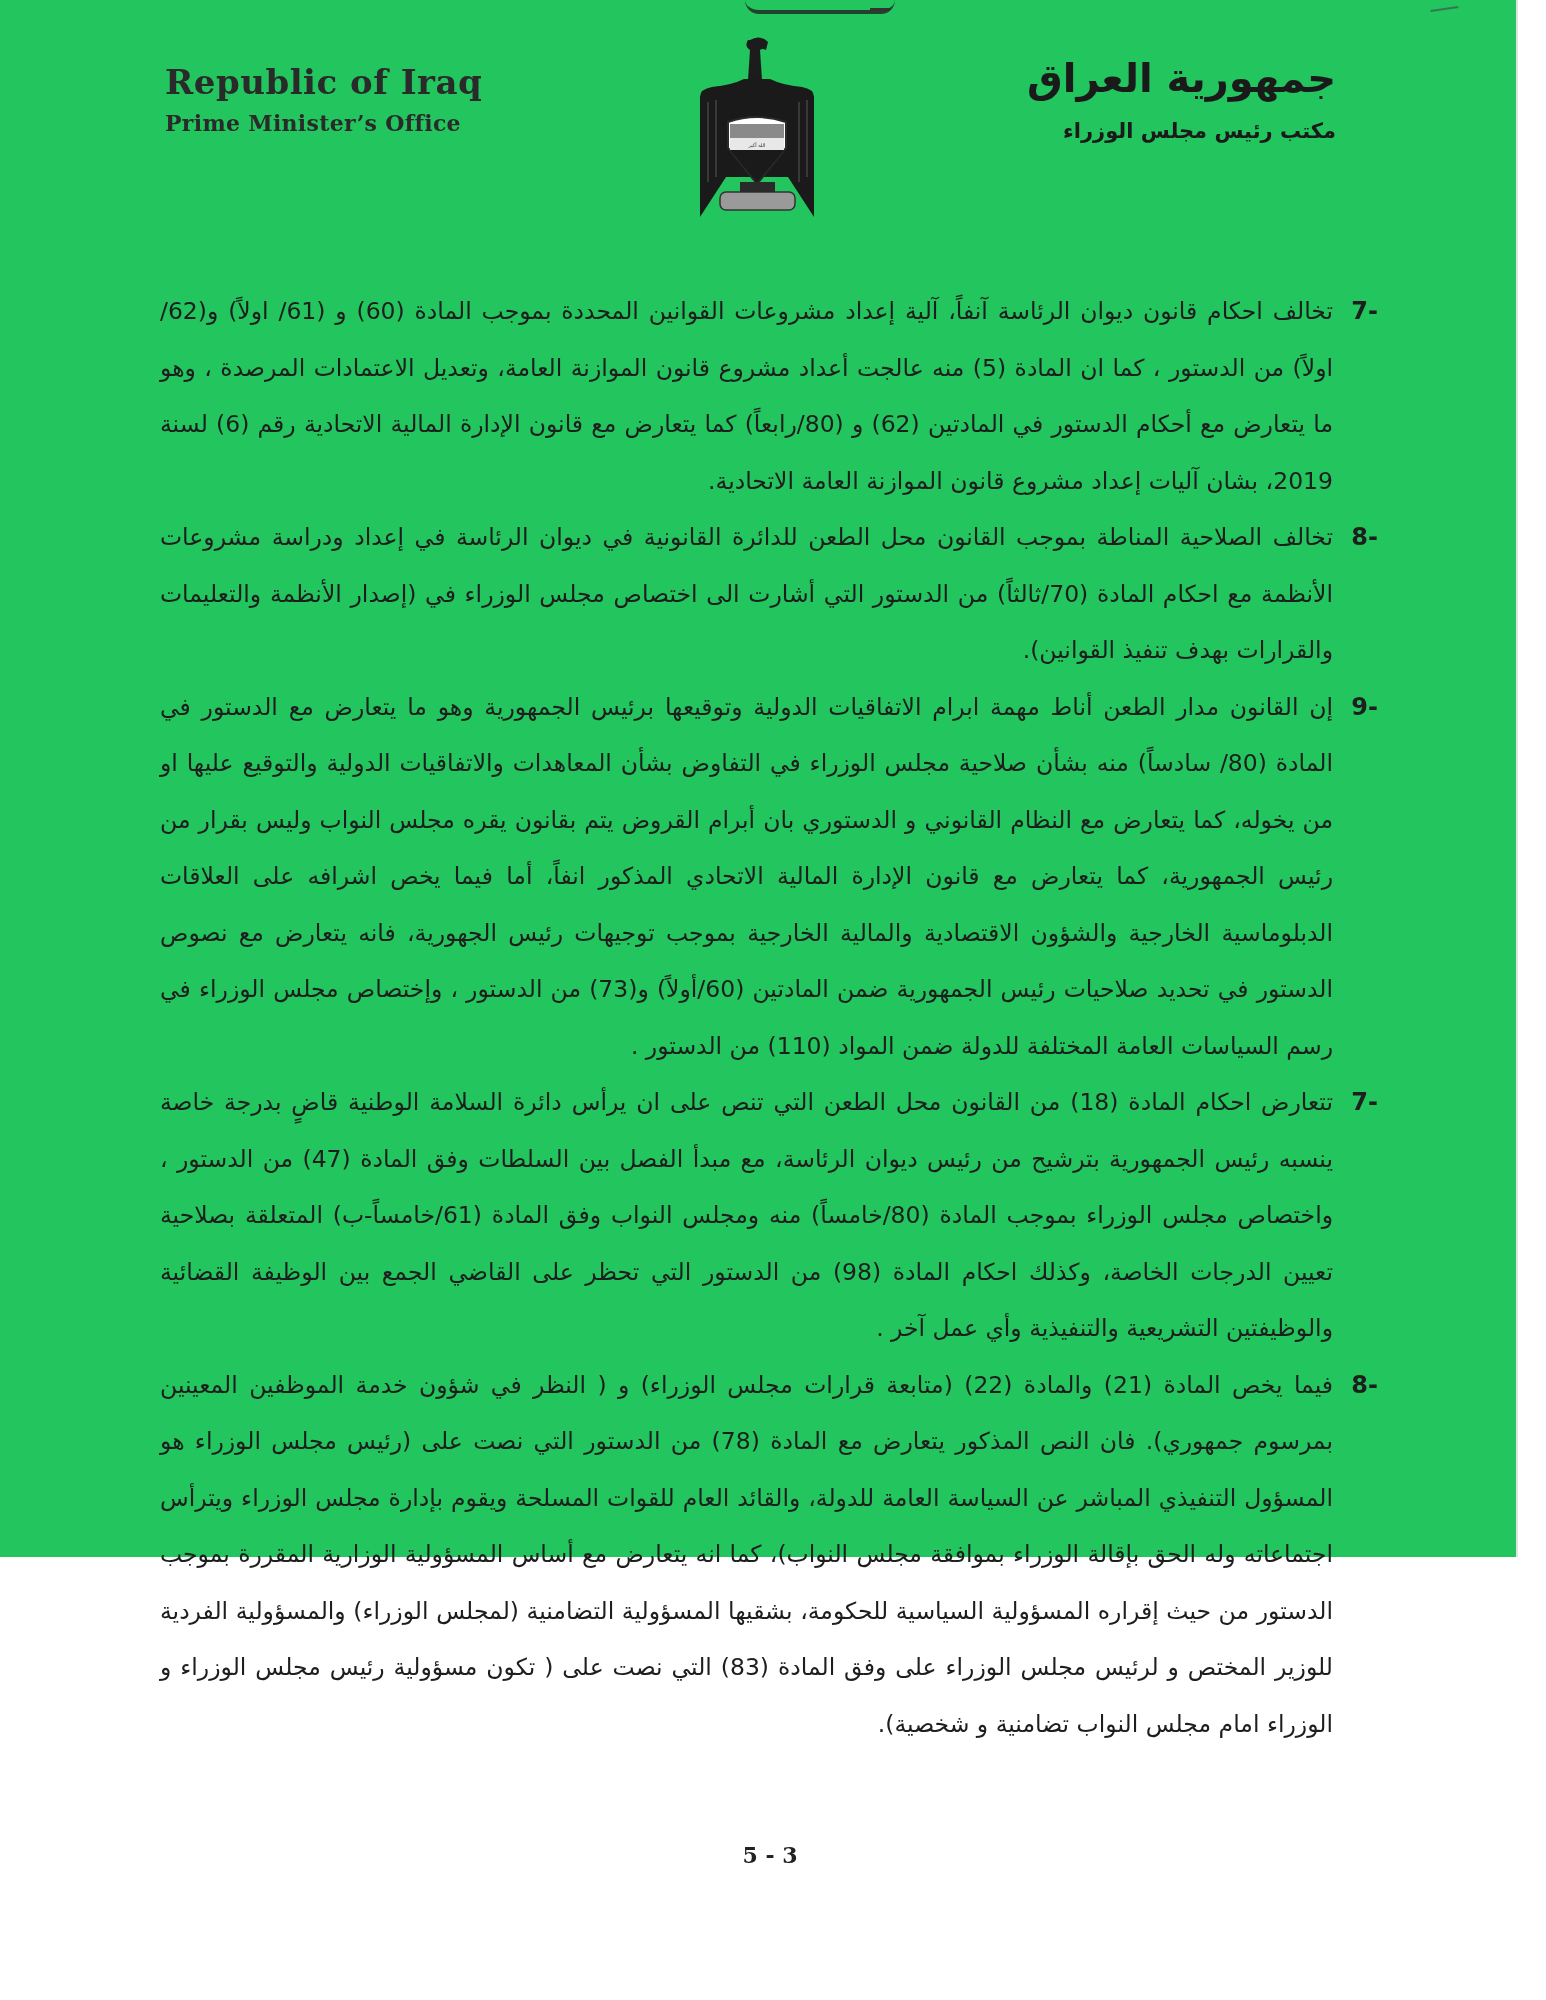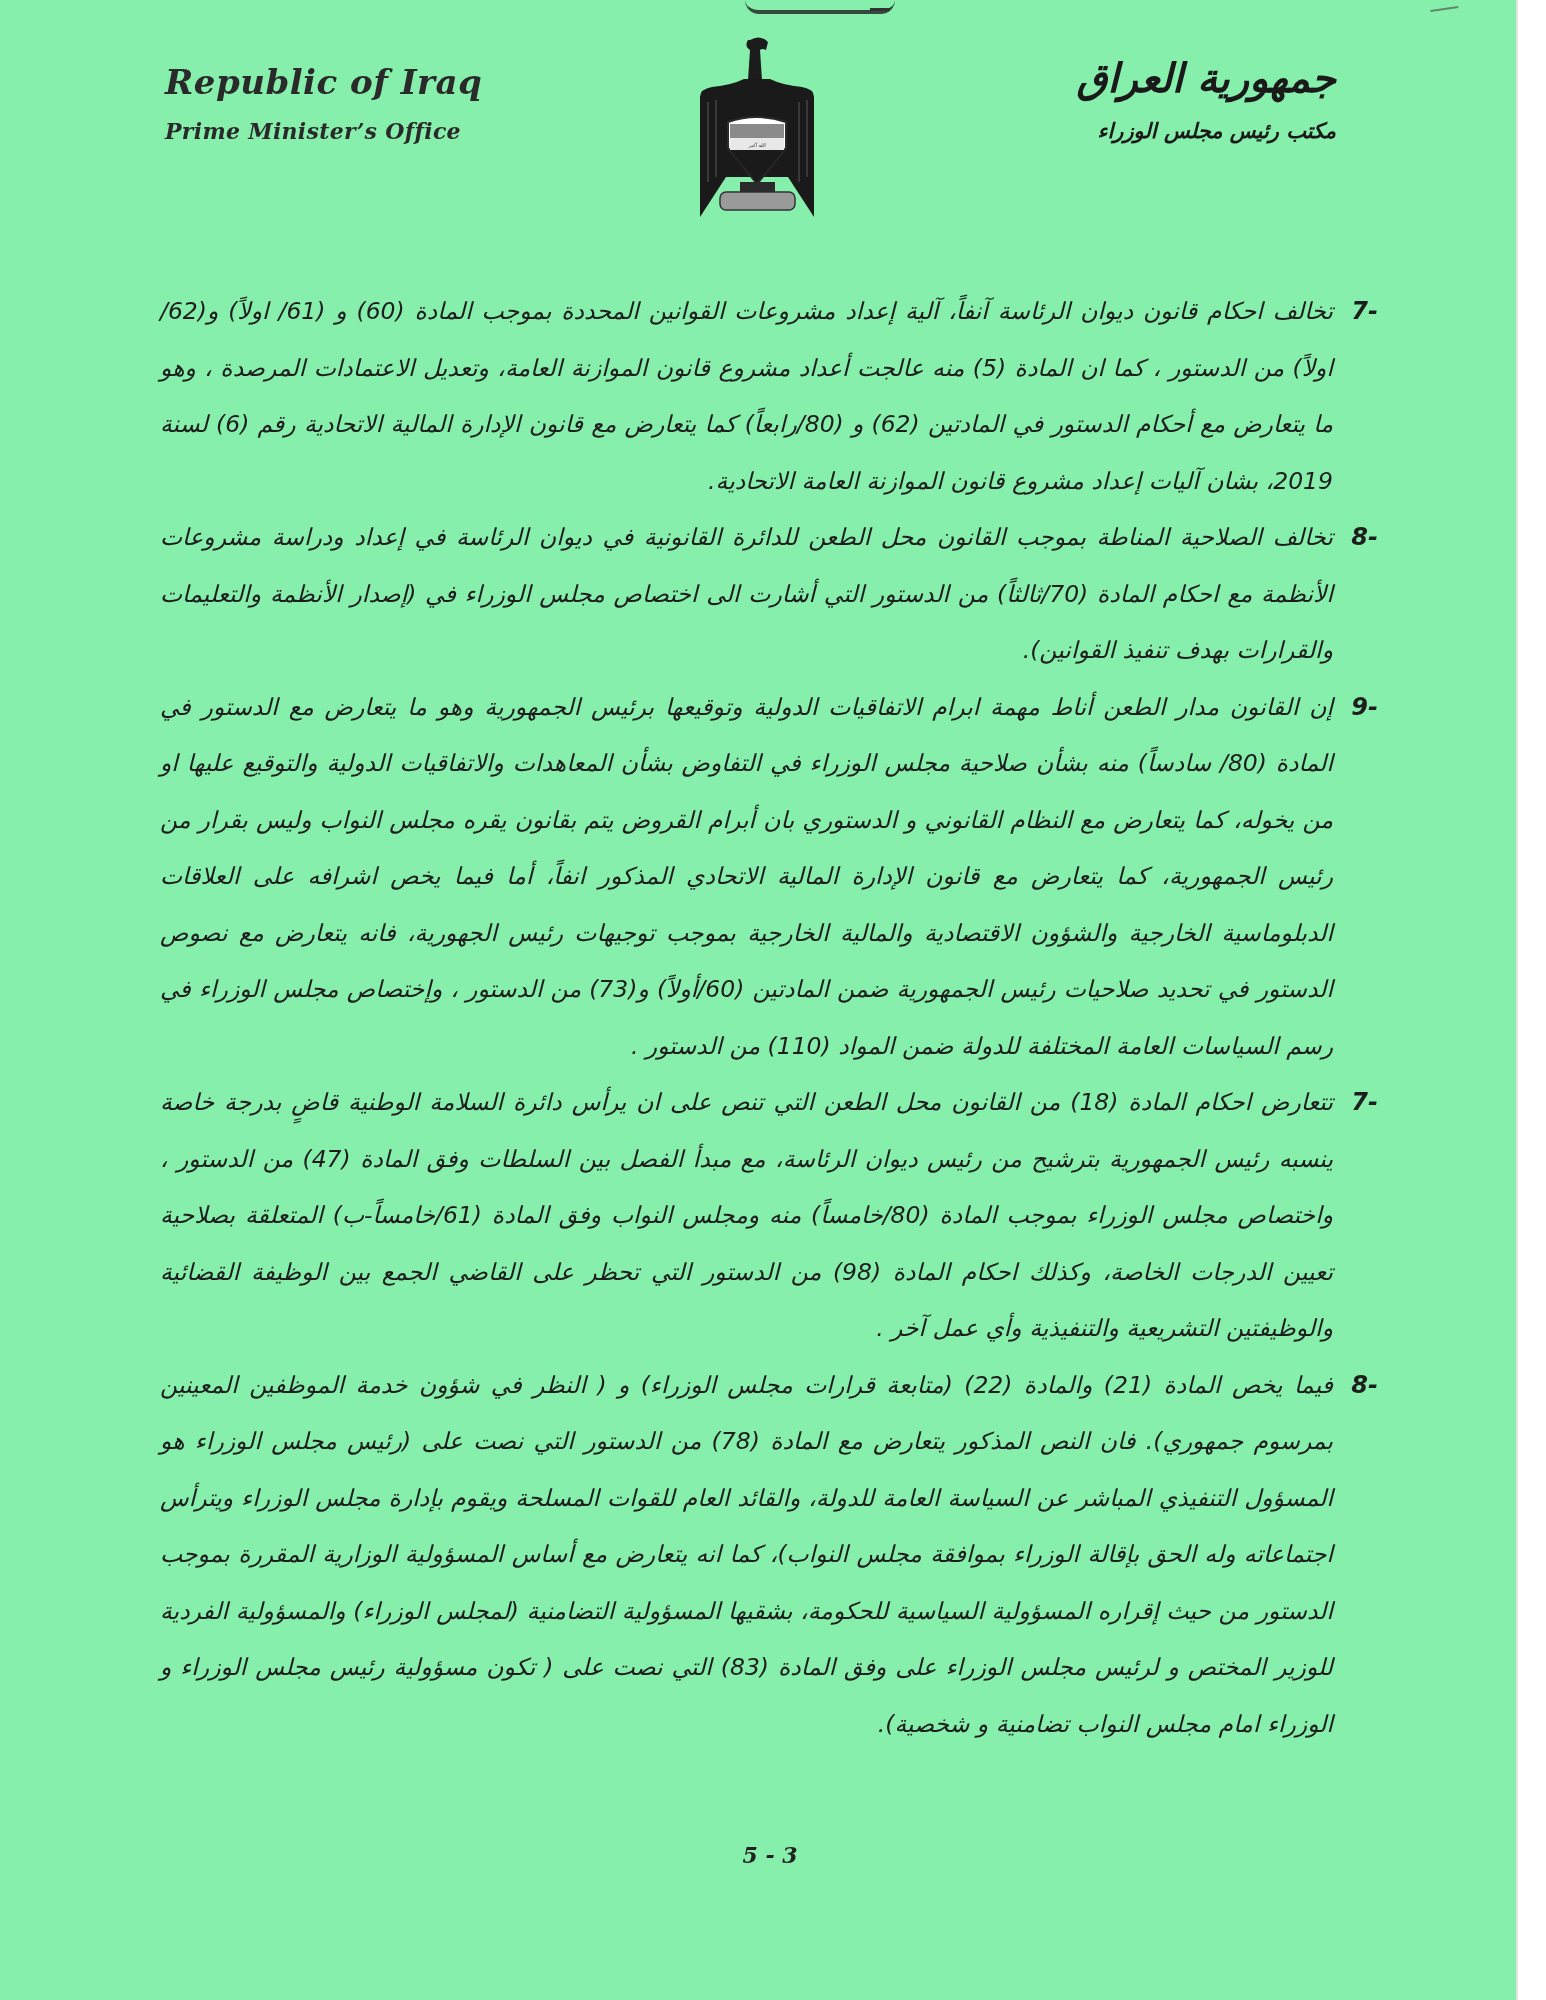--- a/index.html
+++ b/index.html
@@ -3,36 +3,35 @@
 <meta charset="utf-8">
 <style>
   html, body { margin:0; padding:0; }
   body {
     width:1546px; height:2000px; position:relative; overflow:hidden;
     background:#ffffff;
     font-family:"DejaVu Sans", sans-serif;
     color:#1a1a1a;
   }
   .page {
-    position:absolute; left:0; top:0; width:1516px; height:2000px;
-    background:#86efac;
+    position:absolute; left:0; top:0; width:1516px; height:1557px;
+    background:#22c55e;
     border-right:2px solid #dfe3e6;
-    font-style:italic;
   }
   .stamp-fragment {
     position:absolute; left:745px; top:0; width:150px; height:10px;
     border-bottom:4px solid #222; border-radius:0 0 40px 40px;
     opacity:.8;
   }
   .stamp-fragment2 { position:absolute; left:870px; top:0; width:20px; height:8px; border-bottom:3px solid #333; }
   .corner-mark { position:absolute; left:1430px; top:2px; width:28px; height:6px; border-bottom:2px solid #444; transform:rotate(-8deg); opacity:.6; }
 
   .hdr-en { position:absolute; left:165px; top:62px; font-family:"DejaVu Serif", serif; color:#2a2a2a; }
   .hdr-en .t1 { font-size:34px; font-weight:bold; letter-spacing:.5px; }
-  .hdr-en .t2 { font-size:22px; font-weight:bold; margin-top:16px; letter-spacing:.3px; }
+  .hdr-en .t2 { font-size:22px; font-weight:bold; margin-top:8px; letter-spacing:.3px; }
 
   .hdr-ar { position:absolute; right:180px; top:55px; text-align:right; direction:rtl; color:#1a1a1a; }
   .hdr-ar .a1 { font-size:40px; font-weight:bold; letter-spacing:6px; }
   .hdr-ar .a2 { font-size:21px; font-weight:bold; margin-top:18px; letter-spacing:1px; }
 
   .emblem { position:absolute; left:690px; top:32px; width:135px; height:190px; }
 
   .body {
     position:absolute; left:160px; top:283px; width:1218px;
     direction:rtl; text-align:justify;

